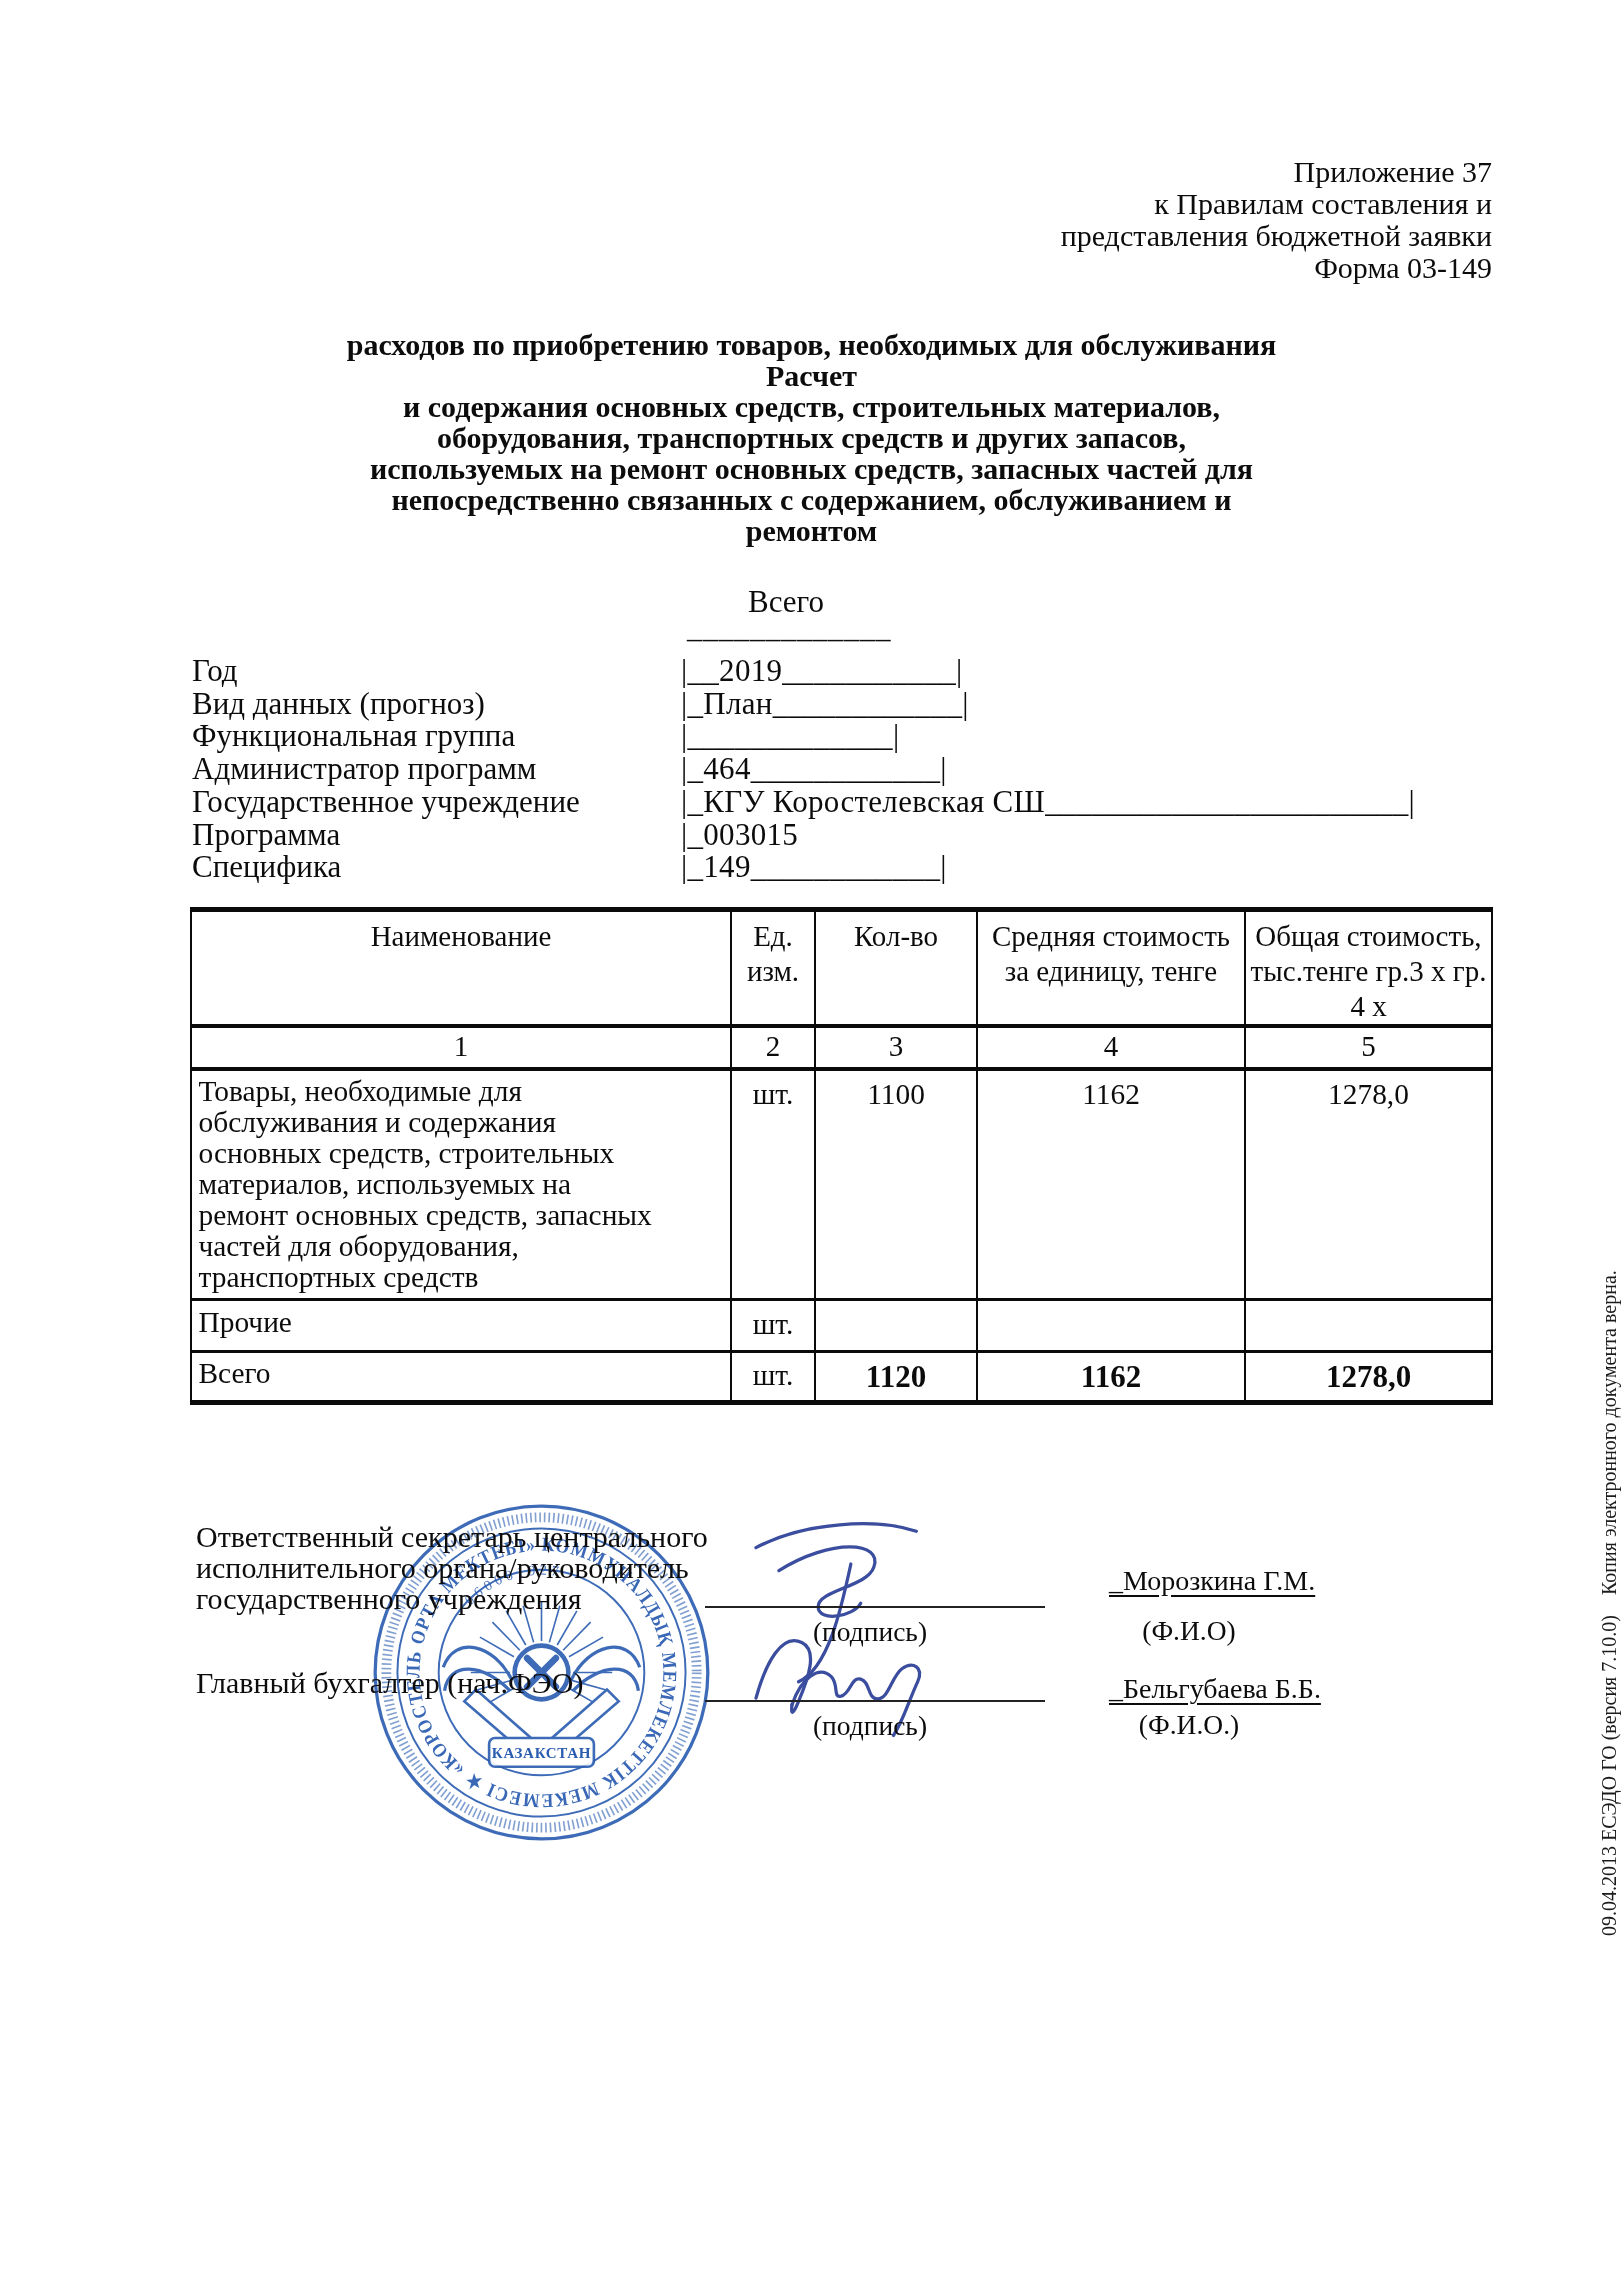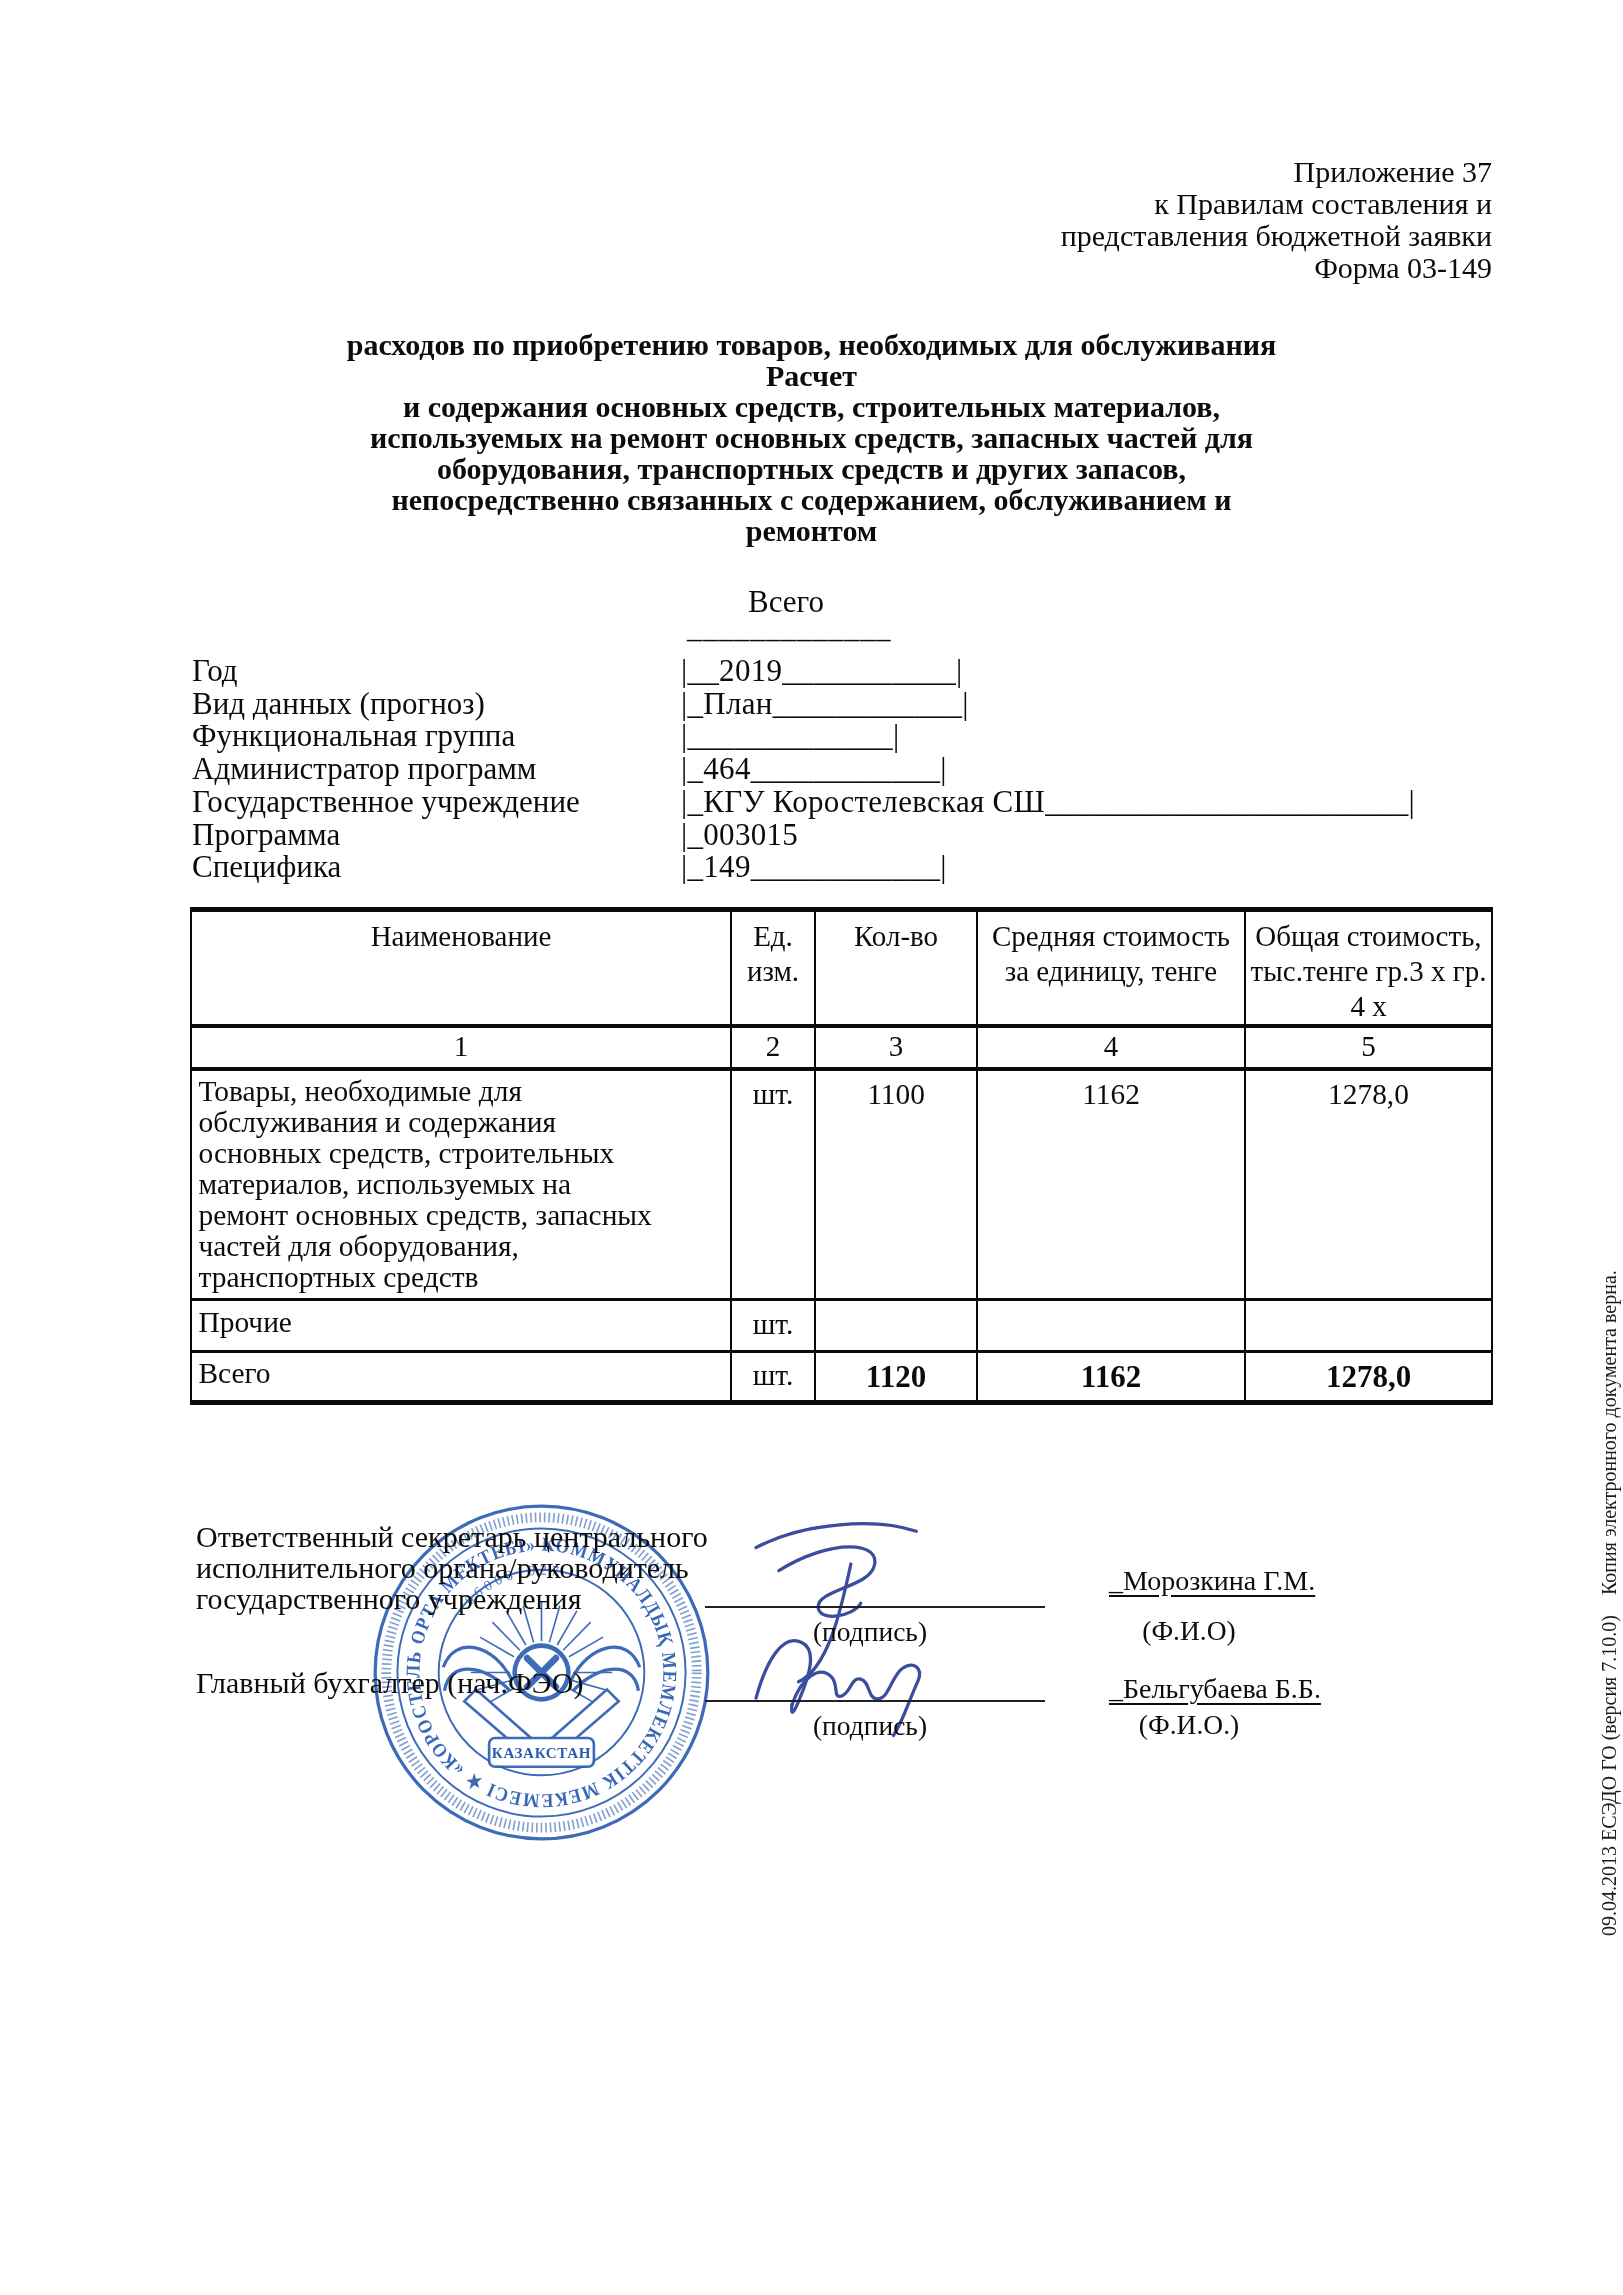--- a/index.html
+++ b/index.html
@@ -74,22 +74,22 @@
     <div>Приложение 37</div>
     <div>к Правилам составления и</div>
     <div>представления бюджетной заявки</div>
     <div>Форма 03-149</div>
   </div>
 
   <div class="abs title">
     <div>расходов по приобретению товаров, необходимых для обслуживания</div>
     <div>Расчет</div>
     <div>и содержания основных средств, строительных материалов,</div>
+    <div>оборудования, транспортных средств и других запасов,</div>
     <div>используемых на ремонт основных средств, запасных частей для</div>
-    <div>оборудования, транспортных средств и других запасов,</div>
     <div>непосредственно связанных с содержанием, обслуживанием и</div>
     <div>ремонтом</div>
   </div>
 
   <div class="abs kody">Всего</div>
   <div class="abs kody-line">_____________</div>
 
   <div class="abs f-label" style="top:653px">Год</div>
   <div class="abs f-value" style="top:653px">|__2019___________|</div>
   <div class="abs f-label" style="top:686px">Вид данных (прогноз)</div>

